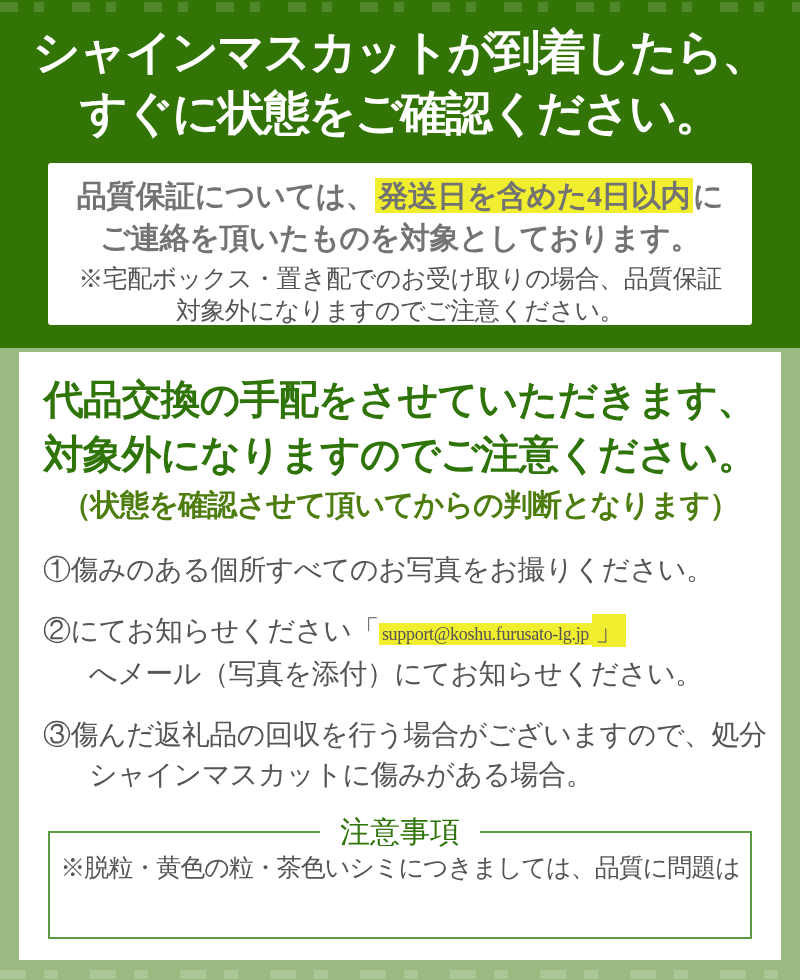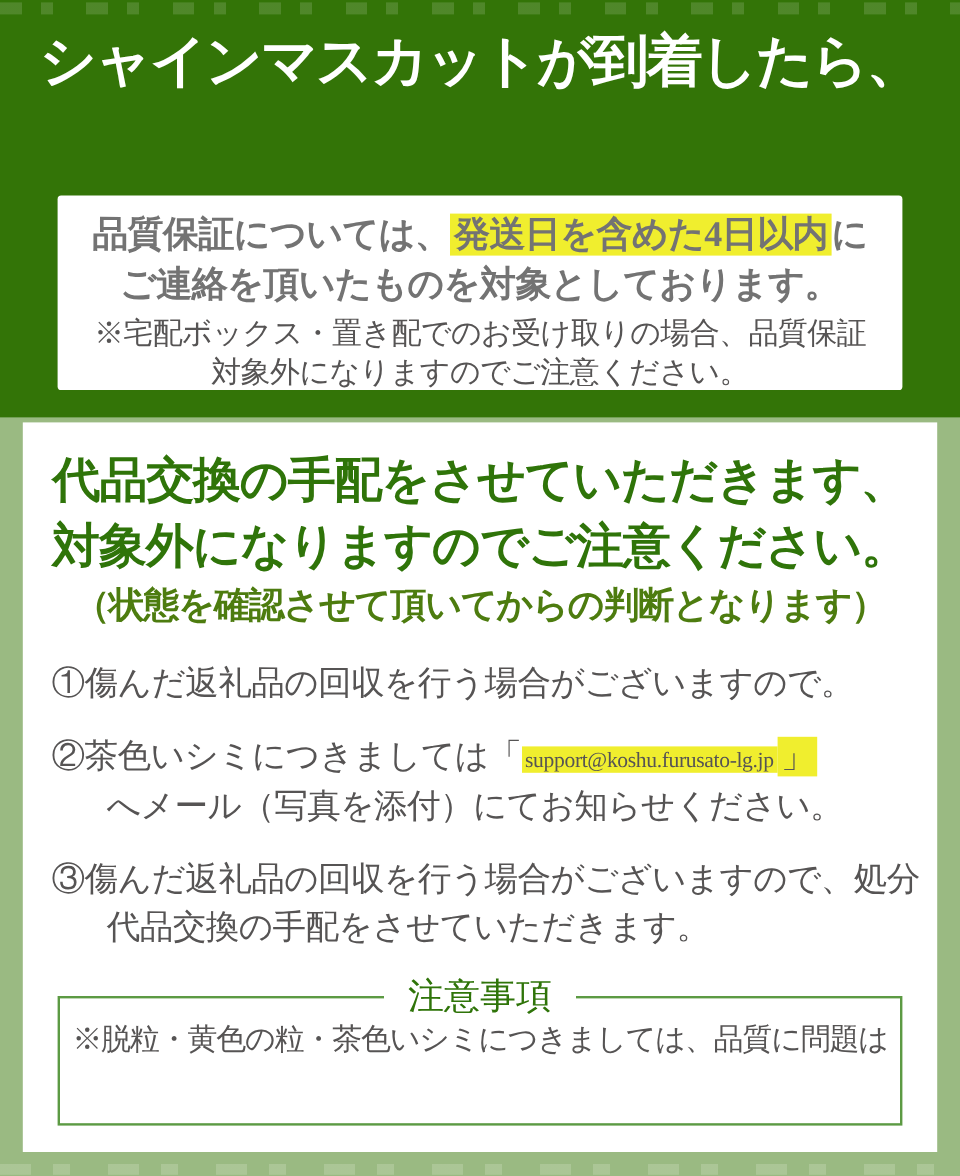--- a/index.html
+++ b/index.html
@@ -43,49 +43,50 @@
 </style>
 </head>
 <body>
 
 <div class="page">
 
   <div class="hero">
     <div class="crop-artifact-top"></div>
     <div class="hero-title">
       <div>シャインマスカットが到着したら、</div>
+      <div>すぐに状態をご確認ください。</div>
     </div>
 
     <div class="guarantee-box">
       <div class="g-green"><span>品質保証については、</span><span class="hl">発送日を含めた4日以内</span><span>に</span></div>
       <div class="g-green">ご連絡を頂いたものを対象としております。</div>
       <div class="g-note">※宅配ボックス・置き配でのお受け取りの場合、品質保証</div>
       <div class="g-note">対象外になりますのでご注意ください。</div>
     </div>
   </div>
 
   <div class="lower">
     <div class="main-box">
       <div class="headline">
         <div>代品交換の手配をさせていただきます、</div>
         <div>対象外になりますのでご注意ください。</div>
       </div>
       <div class="subheadline">（状態を確認させて頂いてからの判断となります）</div>
 
       <div class="steps">
         <div class="step">
-          <span>①</span><span>傷んだ返礼品の回収を行う場合がございますので。</span>
+          <span>①</span><span>傷みのある個所すべてのお写真をお撮りください。</span>
         </div>
         <div class="step">
-          <div><span>②</span><span>茶色いシミにつきましては</span><span>「</span><span class="hl email">support@koshu.furusato-lg.jp</span><span class="hl">」</span></div>
+          <div><span>②</span><span>にてお知らせください</span><span>「</span><span class="hl email">support@koshu.furusato-lg.jp</span><span class="hl">」</span></div>
           <div class="step-line2">へメール（写真を添付）にてお知らせください。</div>
         </div>
         <div class="step">
           <div><span>③</span><span>傷んだ返礼品の回収を行う場合がございますので、処分</span></div>
-          <div class="step-line2">代品交換の手配をさせていただきます。</div>
+          <div class="step-line2">シャインマスカットに傷みがある場合。</div>
         </div>
       </div>
 
       <div class="notice-box">
         <div class="notice-legend">注意事項</div>
         <div class="notice-text">※脱粒・黄色の粒・茶色いシミにつきましては、品質に問題は</div>
       </div>
     </div>
     <div class="crop-artifact-bottom"></div>
   </div>

